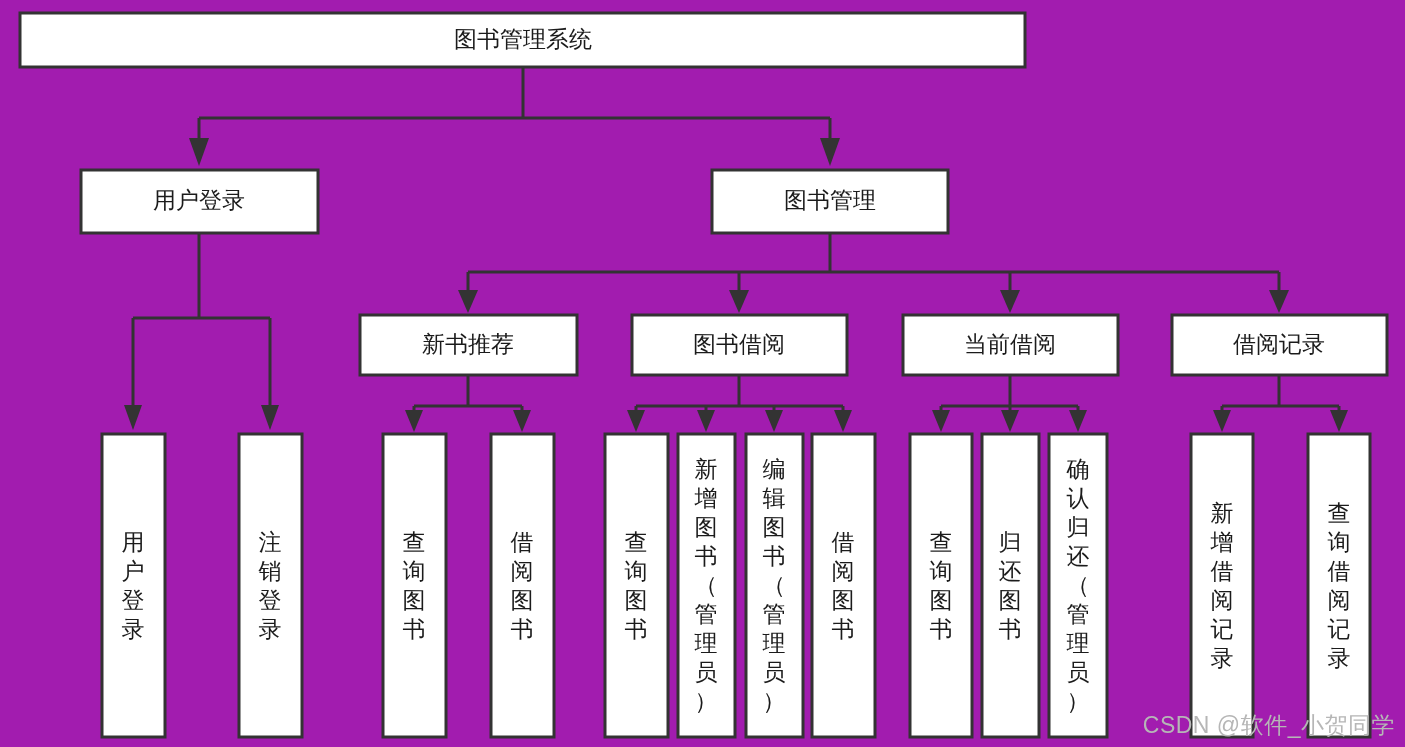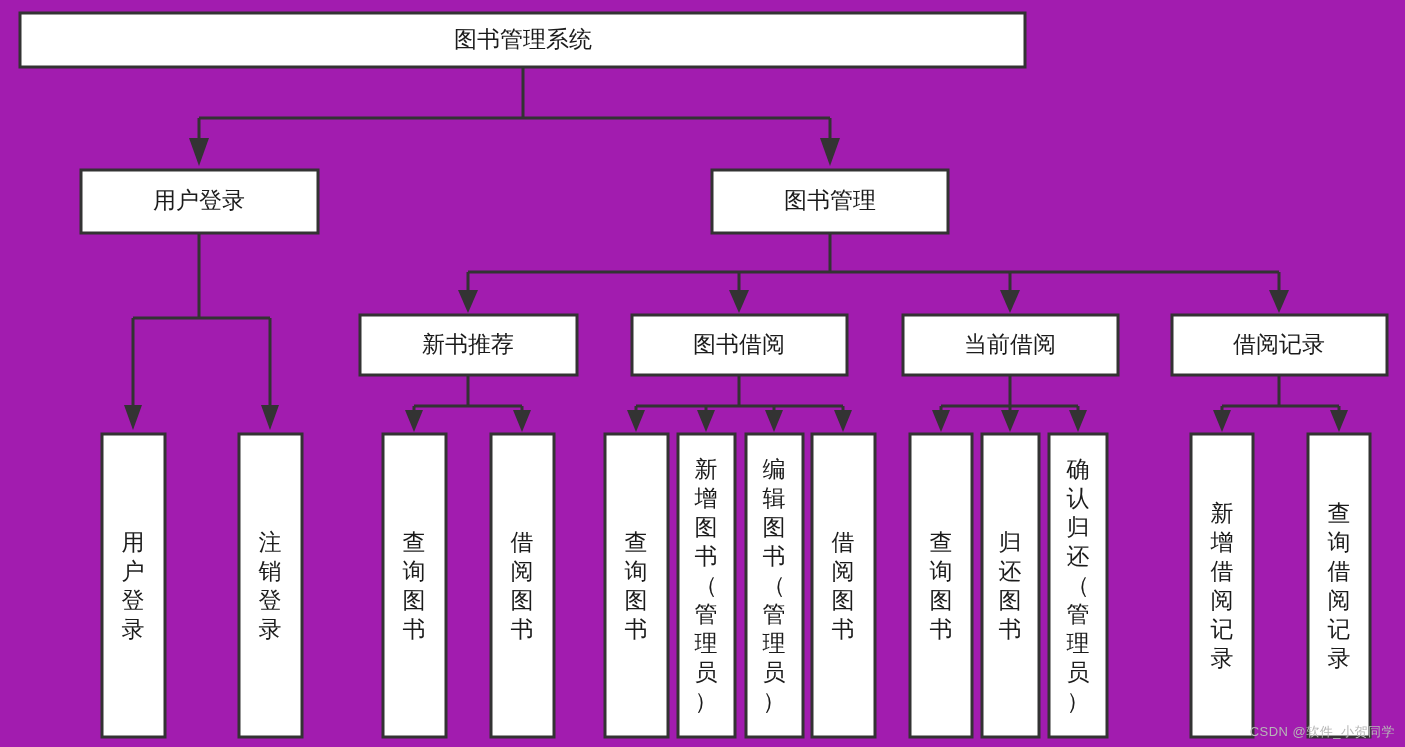--- a/index.html
+++ b/index.html
@@ -52,21 +52,21 @@
     font-family: "Liberation Sans", "DejaVu Sans", sans-serif;
     font-size: 23px;
     fill: #1b1b1b;
     text-anchor: middle;
   }
   .watermark {
     position: absolute;
     right: 10px;
     bottom: 6px;
     font-family: "Liberation Sans", "DejaVu Sans", sans-serif;
-    font-size: 13px;
+    font-size: 23px;
     color: #b6b6b6;
     white-space: nowrap;
     letter-spacing: 0.5px;
   }
 </style>
 </head>
 <body>
 
 <div id="diagram-root">
 

